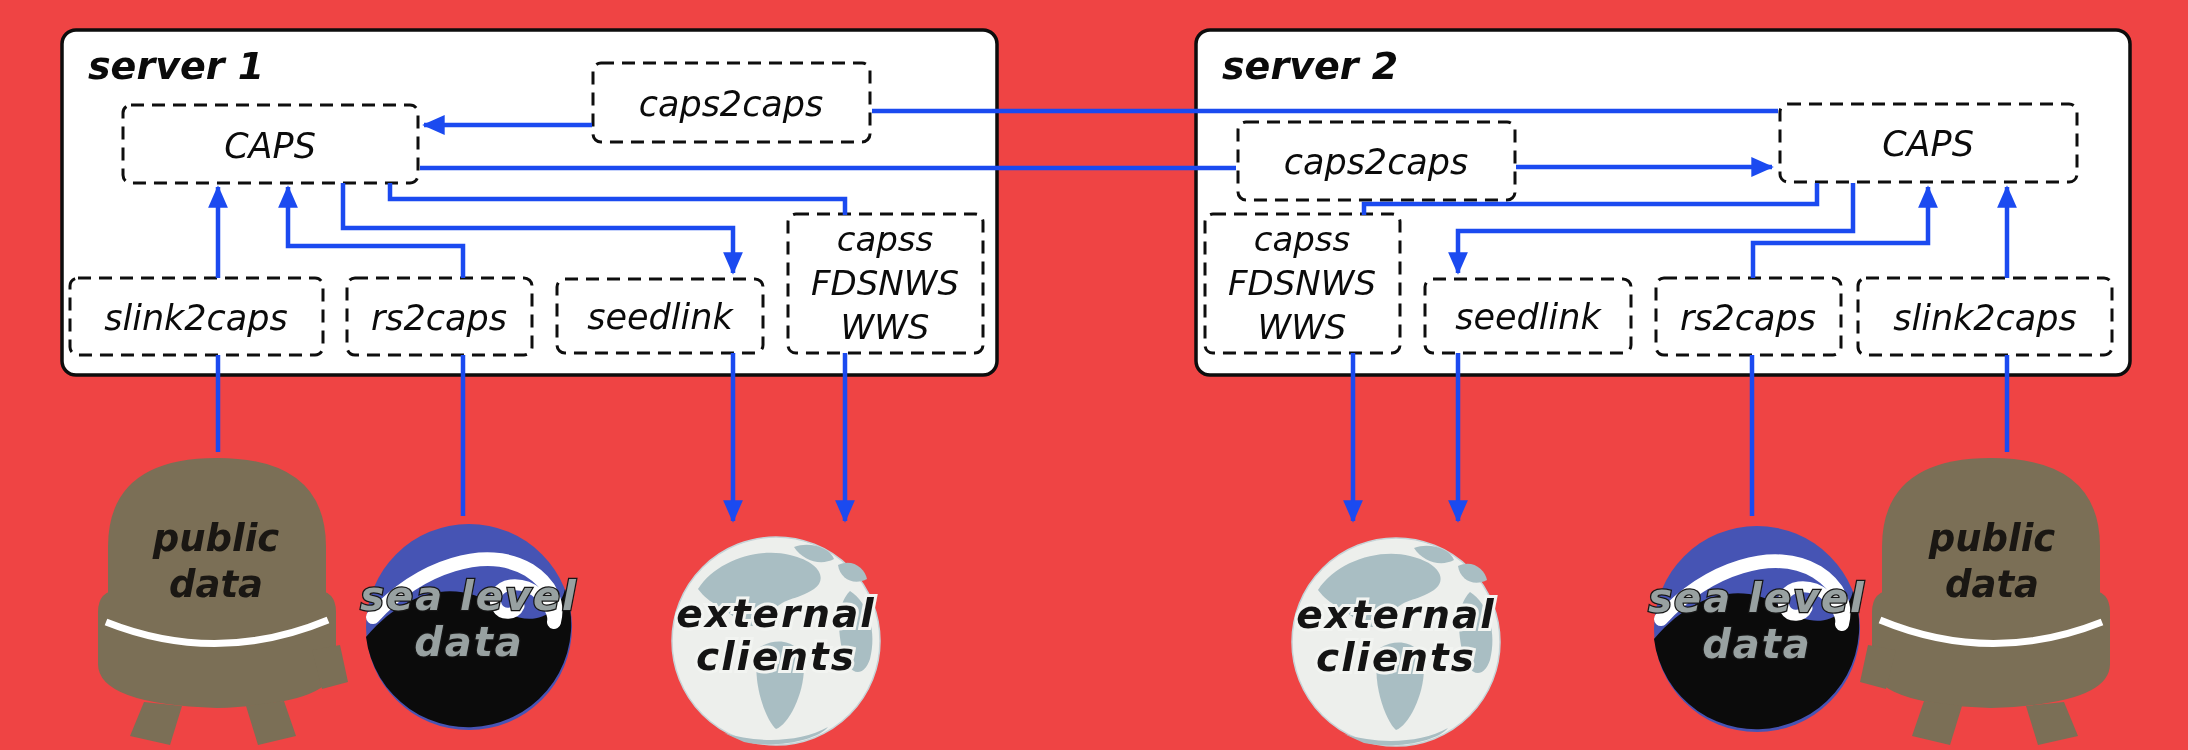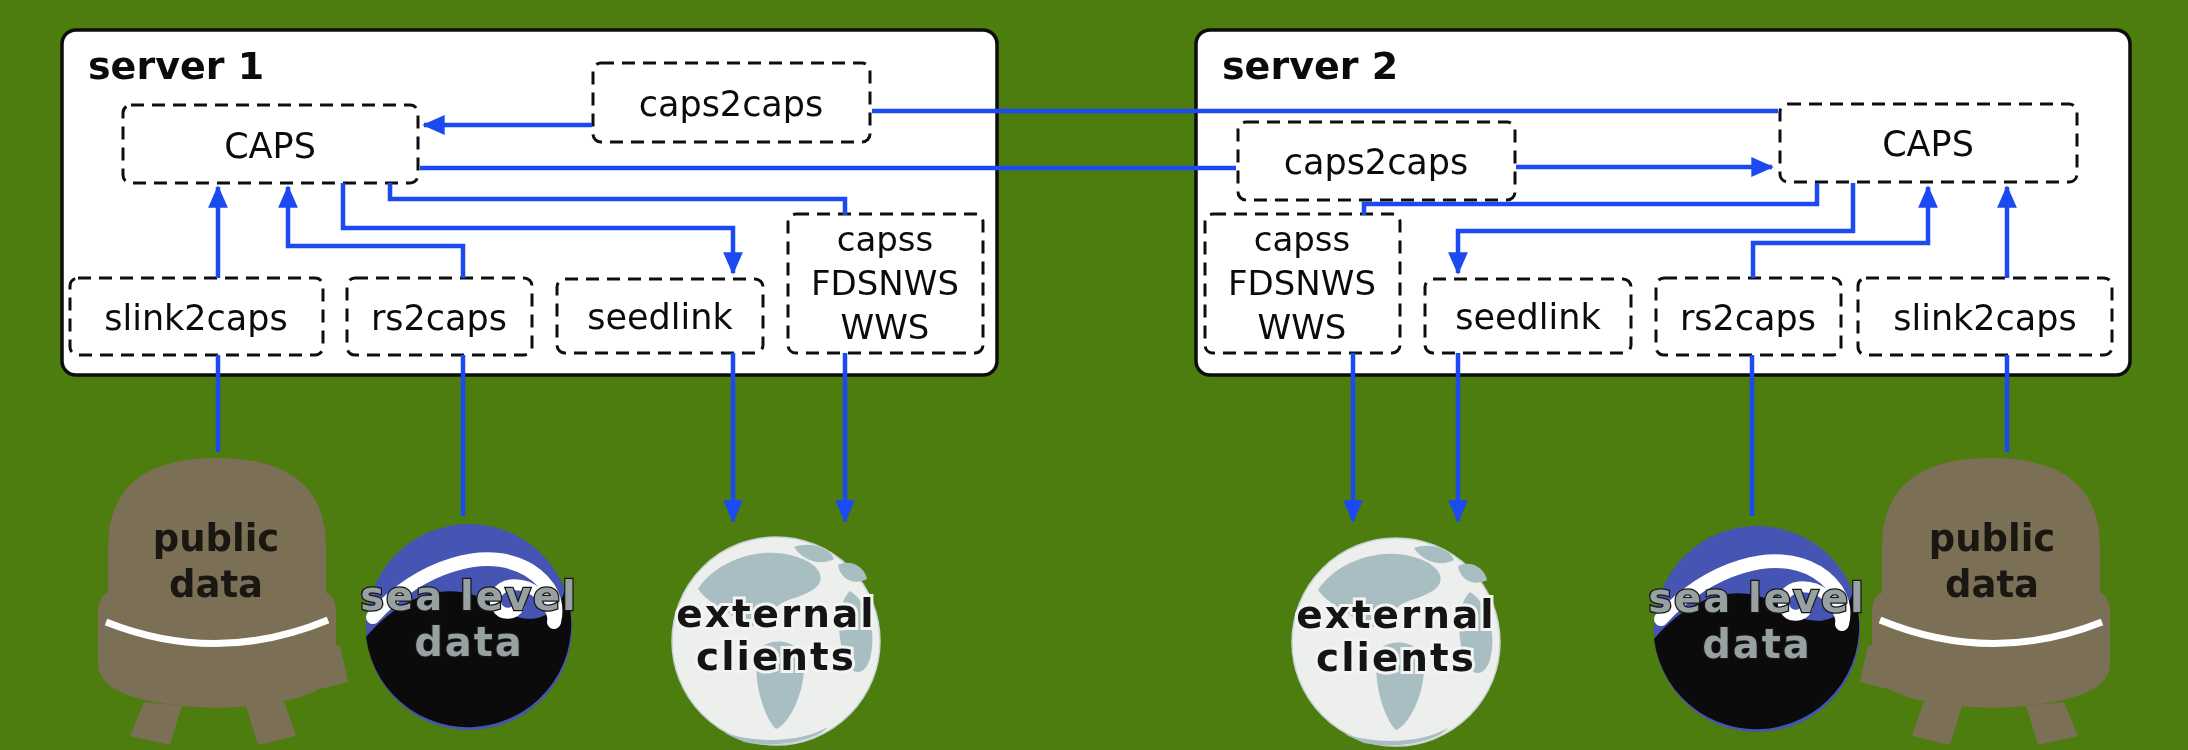--- a/index.html
+++ b/index.html
@@ -1,17 +1,17 @@
 <!DOCTYPE html>
 <html><head>
 <meta charset="utf-8">
 <style>
   html,body{margin:0;padding:0;background:#e9ebe7;}
-  .stage{position:relative;width:2188px;height:750px;background:#4d7c0f;overflow:hidden;
-         font-family:"DejaVu Sans","Liberation Sans",sans-serif;}
+  .stage{position:relative;width:2188px;height:750px;background:#ef4444;overflow:hidden;
+         font-family:"DejaVu Sans","Liberation Sans",sans-serif;font-style:italic;}
   svg{display:block;}
   text{font-family:"DejaVu Sans","Liberation Sans",sans-serif;fill:#0b0b0b;}
   .boxlabel{font-size:35px;}
   .capsslabel{font-size:34px;}
   .title{font-size:38px;font-weight:bold;}
   .iconlabel-dark{font-size:37px;font-weight:bold;fill:#1a1713;}
   .sealabel{font-size:40px;font-weight:bold;fill:#98a1a1;stroke:#161616;stroke-width:2.5px;
             paint-order:stroke;letter-spacing:2px;}
   .globelabel{font-size:39px;font-weight:bold;fill:#141414;stroke:#f2f4f1;stroke-width:6px;
               paint-order:stroke;letter-spacing:2px;}

